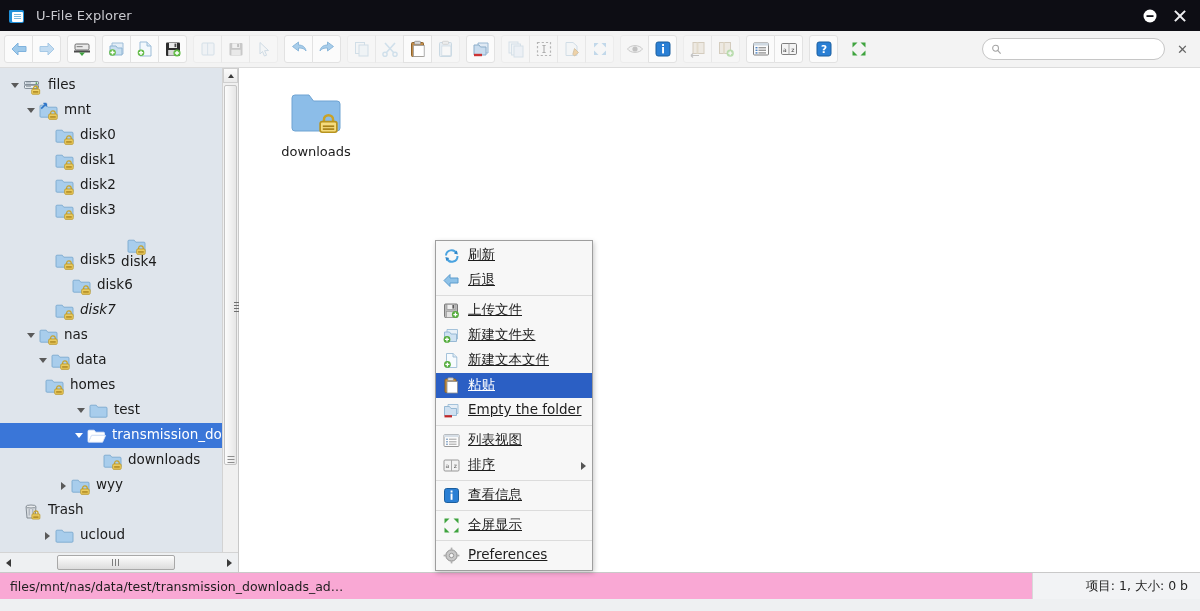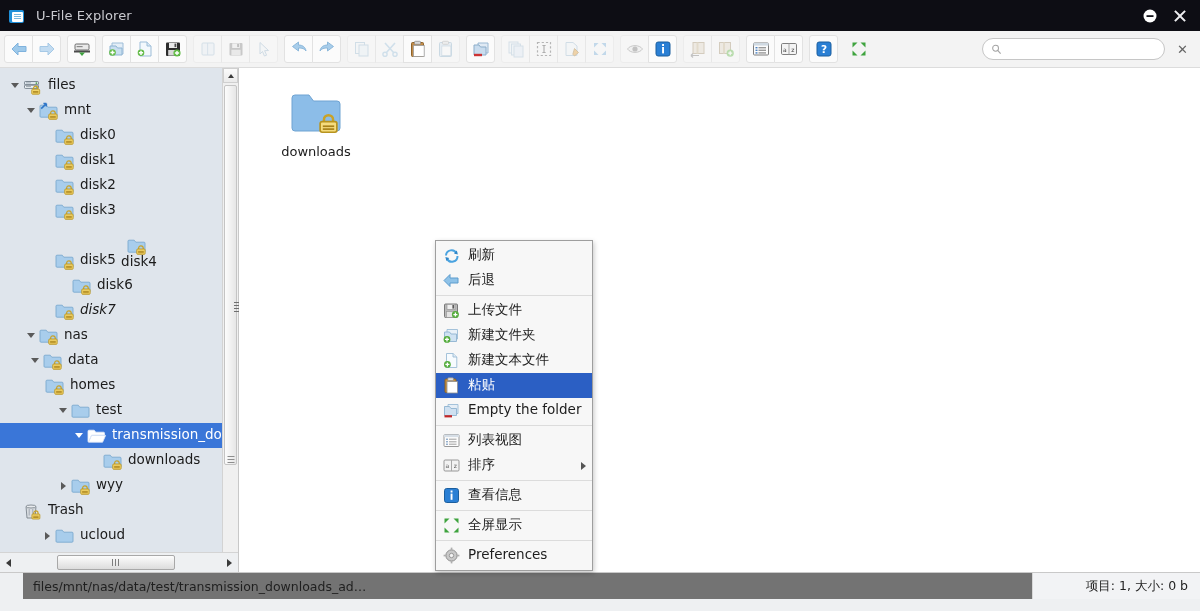--- a/index.html
+++ b/index.html
@@ -256,21 +256,21 @@
     width: 156px;
     background: #f7f7f7;
     border: 1px solid #9e9e9e;
     box-shadow: 1px 2px 5px rgba(0,0,0,.22);
     padding: 2px 0;
     z-index: 50;
   }
   .ctx-item {
     height: 25px; display: flex; align-items: center;
     padding: 0 6px 0 7px; cursor: pointer; position: relative;
-    font-size: 13.5px; color: #1d1d1d;
+    font-size: 13.5px; color: #1d1d1d; text-decoration: underline;
   }
   .ctx-item.highlight { background: #2b5fc4; color: #ffffff; }
   .ctx-ico {
     width: 17px; height: 17px; flex: 0 0 auto; margin-right: 8px;
     position: relative;
   }
   .ctx-label { line-height: 1; padding-bottom: 1px; white-space: nowrap; }
   .ctx-sep { height: 1px; background: #dcdcdc; margin: 2px 0; }
   .ctx-arrow {
     margin-left: auto; width: 0; height: 0;
@@ -282,22 +282,22 @@
   .statusbar {
     height: 26px; min-height: 26px;
     background: #eef0f2;
     border-top: 1px solid #c9c9c9;
     display: flex; align-items: center;
   }
   .status-path {
     flex: 1 1 auto; height: 26px; display: flex; align-items: center;
     padding-left: 10px; font-size: 12.5px; color: #1f1f1f;
     border-right: 1px solid #d8d8d8;
-    background: #737373;
-    white-space: nowrap; overflow: hidden; margin-left: 23px;
+    background: #f9a8d4;
+    white-space: nowrap; overflow: hidden;
   }
   .status-info {
     width: 155px; height: 26px; display: flex; align-items: center;
     justify-content: flex-end; padding-right: 12px;
     font-size: 12.5px; color: #1f1f1f;
     background: #f2f3f5;
     white-space: nowrap; overflow: hidden;
   }
   .bottom-strip { height: 12px; min-height: 12px; background: #eef0f2; }
 </style>
@@ -729,21 +729,21 @@
                 <path d="M1 4.2 Q1 3.2 2 3.2 H7.2 L8.8 5.2 H17 Q18 5.2 18 6.2 V14.2 Q18 15.2 17 15.2 H2 Q1 15.2 1 14.2 Z" fill="#a8cdec" stroke="#7ba9cf" stroke-width="0.9"></path>
                 <g transform="translate(9.2,8.2) scale(0.95)">
                   <path d="M2.6 4.2 V3 a2.4 2.4 0 0 1 4.8 0 V4.2" fill="none" stroke="#c9a227" stroke-width="1.3"></path>
                   <rect x="0.6" y="4" width="8.8" height="5.6" rx="1" fill="#f2d46a" stroke="#b8941f" stroke-width="0.9"></rect>
                   <rect x="2" y="6" width="6" height="0.9" fill="#a8821a"></rect>
                   <rect x="2" y="7.5" width="6" height="0.9" fill="#a8821a"></rect>
                 </g>
               </svg></span>
             <span class="tree-label">nas</span>
           </div>
-          <div class="tree-item" style="padding-left: 28px;">
+          <div class="tree-item" style="padding-left: 36px;">
             <span class="twisty open">
               <i></i>
             </span>
             <span class="tree-ico"><svg width="20" height="18" viewBox="0 0 20 18">
                 <path d="M1 4.2 Q1 3.2 2 3.2 H7.2 L8.8 5.2 H17 Q18 5.2 18 6.2 V14.2 Q18 15.2 17 15.2 H2 Q1 15.2 1 14.2 Z" fill="#a8cdec" stroke="#7ba9cf" stroke-width="0.9"></path>
                 <g transform="translate(9.2,8.2) scale(0.95)">
                   <path d="M2.6 4.2 V3 a2.4 2.4 0 0 1 4.8 0 V4.2" fill="none" stroke="#c9a227" stroke-width="1.3"></path>
                   <rect x="0.6" y="4" width="8.8" height="5.6" rx="1" fill="#f2d46a" stroke="#b8941f" stroke-width="0.9"></rect>
                   <rect x="2" y="6" width="6" height="0.9" fill="#a8821a"></rect>
                   <rect x="2" y="7.5" width="6" height="0.9" fill="#a8821a"></rect>
@@ -757,21 +757,21 @@
                 <path d="M1 4.2 Q1 3.2 2 3.2 H7.2 L8.8 5.2 H17 Q18 5.2 18 6.2 V14.2 Q18 15.2 17 15.2 H2 Q1 15.2 1 14.2 Z" fill="#a8cdec" stroke="#7ba9cf" stroke-width="0.9"></path>
                 <g transform="translate(9.2,8.2) scale(0.95)">
                   <path d="M2.6 4.2 V3 a2.4 2.4 0 0 1 4.8 0 V4.2" fill="none" stroke="#c9a227" stroke-width="1.3"></path>
                   <rect x="0.6" y="4" width="8.8" height="5.6" rx="1" fill="#f2d46a" stroke="#b8941f" stroke-width="0.9"></rect>
                   <rect x="2" y="6" width="6" height="0.9" fill="#a8821a"></rect>
                   <rect x="2" y="7.5" width="6" height="0.9" fill="#a8821a"></rect>
                 </g>
               </svg></span>
             <span class="tree-label">homes</span>
           </div>
-          <div class="tree-item" style="padding-left: 56px;">
+          <div class="tree-item" style="padding-left: 56px; margin-left: 18px;">
             <span class="twisty open">
               <i></i>
             </span>
             <span class="tree-ico"><svg width="20" height="18" viewBox="0 0 20 18">
                 <path d="M1 4.2 Q1 3.2 2 3.2 H7.2 L8.8 5.2 H17 Q18 5.2 18 6.2 V14.2 Q18 15.2 17 15.2 H2 Q1 15.2 1 14.2 Z" fill="#a8cdec" stroke="#7ba9cf" stroke-width="0.9"></path>
               </svg></span>
             <span class="tree-label">test</span>
           </div>
           <div class="tree-item selected" style="padding-left: 72px;">
             <span class="twisty open">

